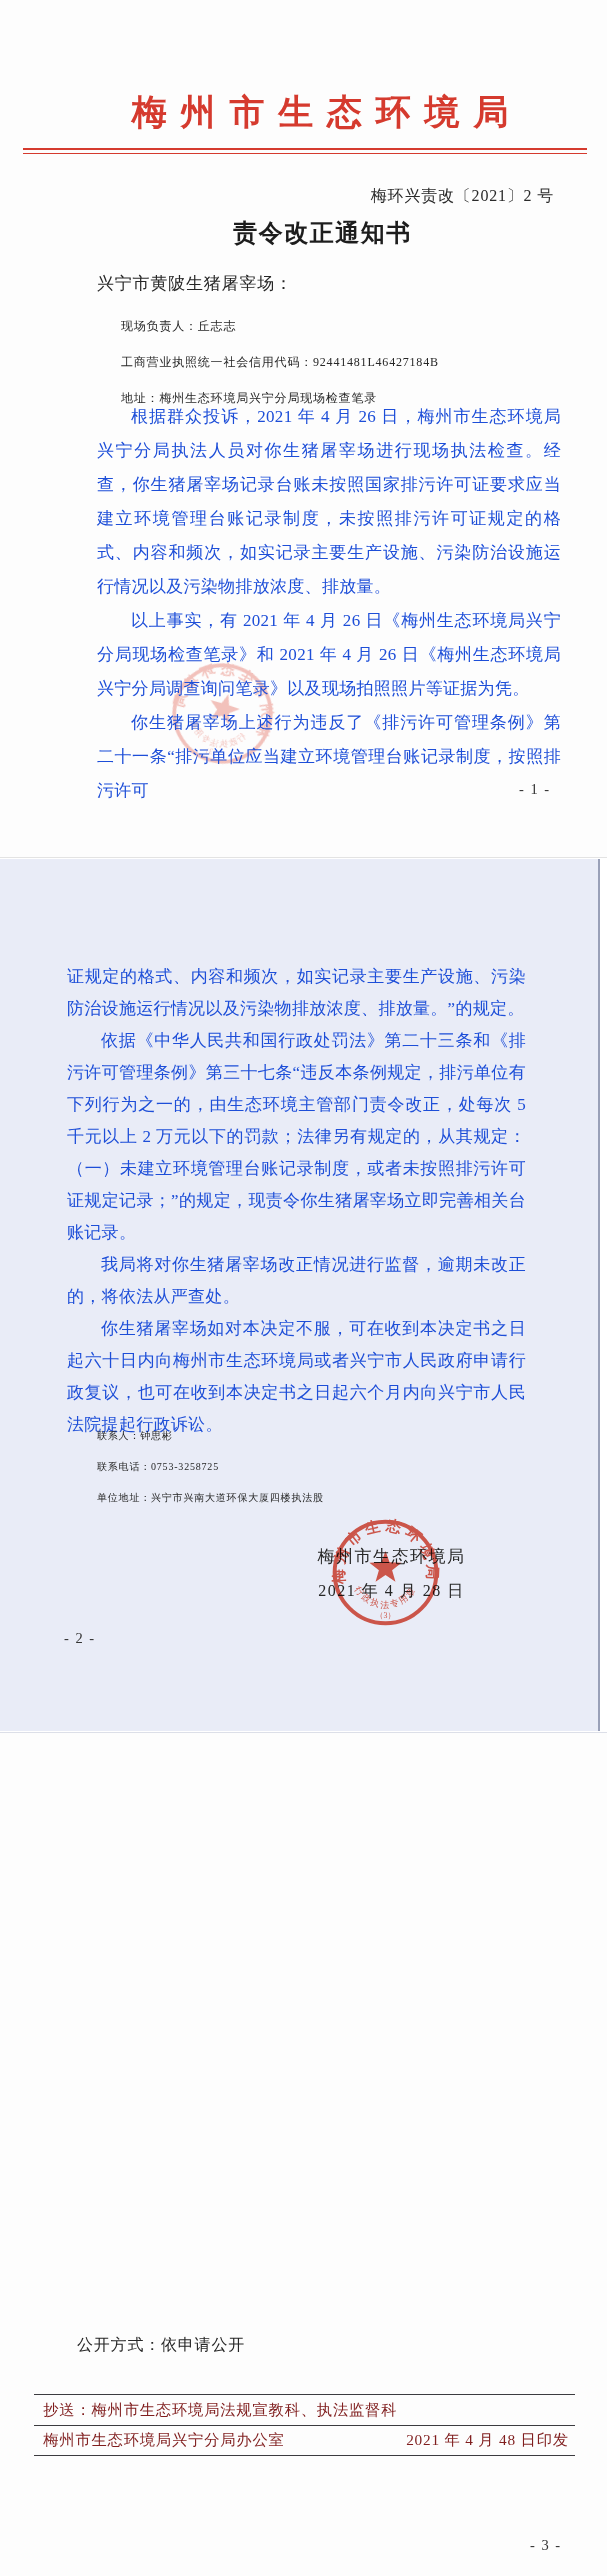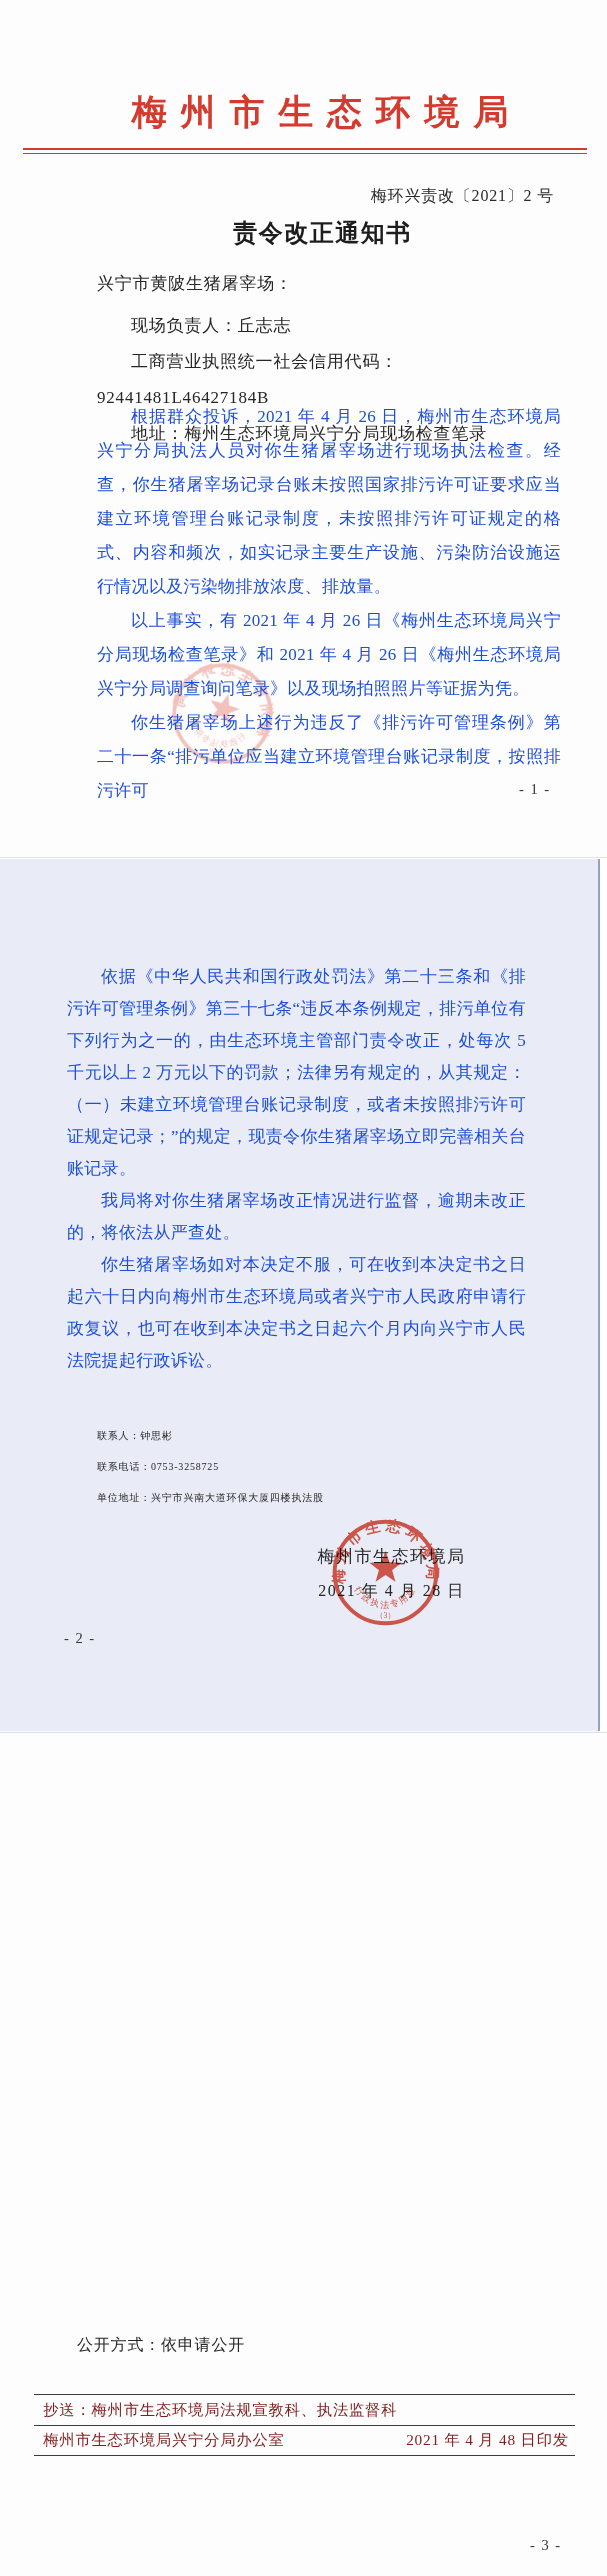--- a/index.html
+++ b/index.html
@@ -13,21 +13,21 @@
   
   .agency-header{position:absolute;top:89px;left:0;width:100%;padding-left:46px;box-sizing:border-box;
      text-align:center;font-size:35px;font-weight:bold;letter-spacing:13.8px;color:#d53a2e;white-space:nowrap;}
   .red-rule{position:absolute;top:148px;left:23px;right:21.4px;height:3.1px;
      border-top:2.3px solid #d53a2e;border-bottom:0.8px solid #d53a2e;}
   .doc-number{position:absolute;top:186px;left:0;right:0;text-align:right;padding-right:54px;
      font-size:16px;color:#2a2a2a;letter-spacing:0.8px;}
   .doc-title{position:absolute;top:217px;left:0;width:100%;padding-left:37px;box-sizing:border-box;
      text-align:center;font-size:24px;font-weight:bold;letter-spacing:1.5px;color:#1d1d1d;}
   .addressee{position:absolute;top:272px;left:97px;font-size:17px;letter-spacing:0.8px;}
-  .info-block{position:absolute;top:308px;left:97px;right:46px;font-size:17px;line-height:36px;letter-spacing:0.8px;}
+  .info-block{position:absolute;top:308px;left:97px;right:46px;font-size:12px;line-height:36px;letter-spacing:0.8px;}
   .info-block div{text-indent:2em;}
   .body-text{position:absolute;font-size:17px;letter-spacing:0.3px;text-align:justify;color:#1d4ed8;}
   .body-text p{margin:0;text-indent:2em;}
   .body-text p.cont{text-indent:0;}
   .body1{top:400px;left:97px;width:464px;line-height:34px;}
   .page-number{position:absolute;font-size:14.5px;color:#333;letter-spacing:1.5px;}
   .pn1{top:781px;left:519px;}
   .pn2{top:771px;left:64px;}
   .pn3{top:804px;left:530px;}
 
@@ -100,20 +100,21 @@
       <p>以上事实，有 2021 年 4 月 26 日《梅州生态环境局兴宁分局现场检查笔录》和 2021 年 4 月 26 日《梅州生态环境局兴宁分局调查询问笔录》以及现场拍照照片等证据为凭。</p>
       <p>你生猪屠宰场上述行为违反了《排污许可管理条例》第二十一条“排污单位应当建立环境管理台账记录制度，按照排污许可</p>
     </div>
 
     <div class="page-number pn1">- 1 -</div>
   </section>
 
   <section class="page page2">
 
     <div class="body-text body2">
+      <p class="cont">证规定的格式、内容和频次，如实记录主要生产设施、污染防治设施运行情况以及污染物排放浓度、排放量。”的规定。</p>
       <p>依据《中华人民共和国行政处罚法》第二十三条和《排污许可管理条例》第三十七条“违反本条例规定，排污单位有下列行为之一的，由生态环境主管部门责令改正，处每次 5 千元以上 2 万元以下的罚款；法律另有规定的，从其规定：（一）未建立环境管理台账记录制度，或者未按照排污许可证规定记录；”的规定，现责令你生猪屠宰场立即完善相关台账记录。</p>
       <p>我局将对你生猪屠宰场改正情况进行监督，逾期未改正的，将依法从严查处。</p>
       <p>你生猪屠宰场如对本决定不服，可在收到本决定书之日起六十日内向梅州市生态环境局或者兴宁市人民政府申请行政复议，也可在收到本决定书之日起六个月内向兴宁市人民法院提起行政诉讼。</p>
     </div>
 
     <div class="contact-block">
       <div>联系人：钟思彬</div>
       <div>联系电话：0753-3258725</div>
       <div>单位地址：兴宁市兴南大道环保大厦四楼执法股</div>
     </div>

